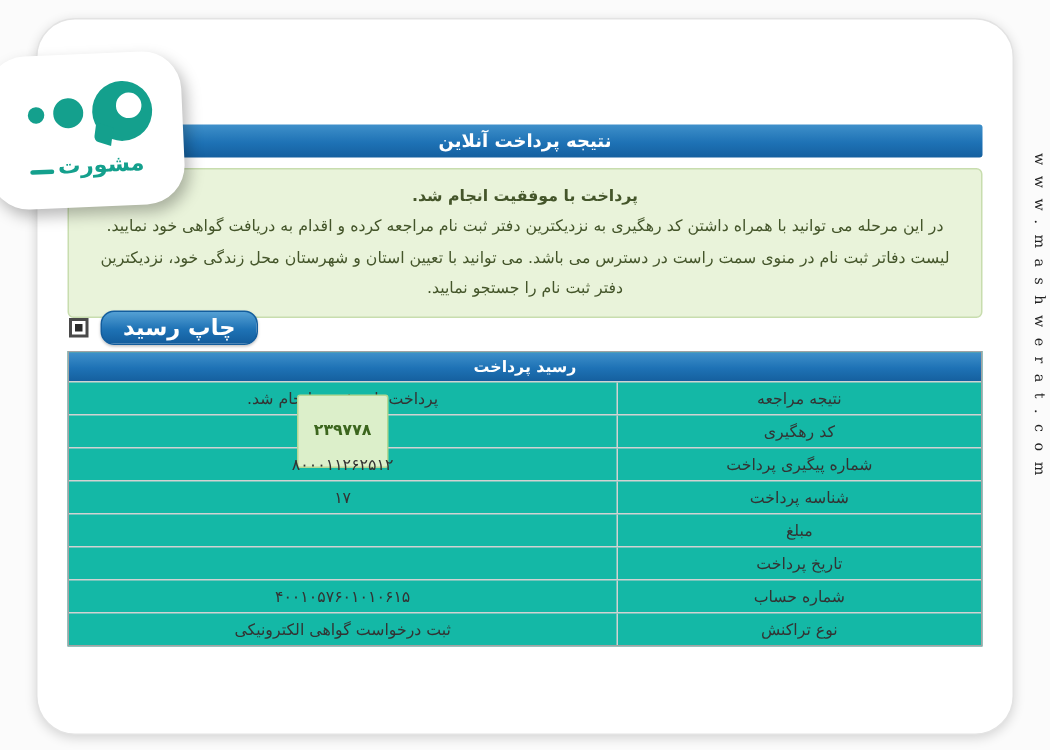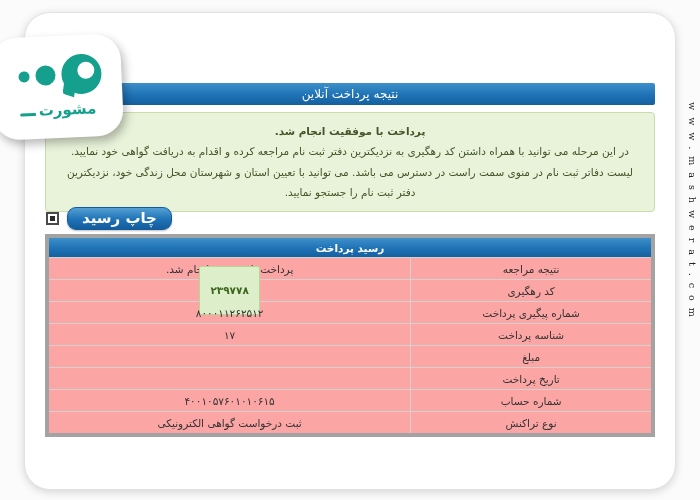--- a/index.html
+++ b/index.html
@@ -55,21 +55,21 @@
     position:absolute;right:2px;top:102px;height:310px;
     writing-mode:vertical-rl;text-orientation:sideways;
     font-family:"DejaVu Serif","Liberation Serif",serif;
     font-size:9.5px;letter-spacing:7px;color:#222;
   }
 
   
   .title-bar{
     position:absolute;left:20px;right:20px;top:70px;height:22px;
     background:linear-gradient(180deg,#3f90ca 0%,#1e72b5 55%,#15609f 100%);
-    border-radius:2px;color:#fff;font-size:12px;font-weight:normal;
+    border-radius:2px;color:#fff;font-size:12px;font-weight:bold;
     display:flex;align-items:center;justify-content:center;direction:rtl;
   }
 
   
   .message-box{
     position:absolute;left:20px;right:20px;top:99px;min-height:87px;
     background:var(--success-bg);border:1px solid var(--success-border);
     border-radius:4px;padding:8px 14px;direction:rtl;text-align:center;
     color:#44552a;font-size:10.5px;line-height:1.95;
   }
@@ -88,21 +88,21 @@
   .print-btn{
     height:23px;padding:0 14px;border:1px solid #135d9d;border-radius:9px;
     background:linear-gradient(180deg,#54a0d4 0%,#1e72b5 55%,#135d9d 100%);
     color:#fff;font-size:15px;font-weight:bold;cursor:pointer;
     font-family:inherit;box-shadow:0 1px 2px rgba(0,0,0,0.25);
   }
 
   
   .receipt-table{
     position:absolute;left:20px;right:20px;top:221px;
-    border:4px solid #a3a3a3;direction:rtl;background:#fca5a5;
+    border:1px solid #a3a3a3;direction:rtl;background:#14b8a6;
   }
   .t-header{
     height:19px;background:linear-gradient(180deg,#3f90ca 0%,#1e72b5 55%,#15609f 100%);
     color:#fff;font-size:10.5px;font-weight:bold;
     display:flex;align-items:center;justify-content:center;
   }
   .trow{display:flex;height:22px;border-top:1px solid #d2d2d2;font-size:10.5px;color:#333;}
   .tcell{display:flex;align-items:center;justify-content:center;padding:0 6px;}
   .tcell.label{width:40%;border-left:1px solid #d2d2d2;}
   .tcell.value{width:60%;}

